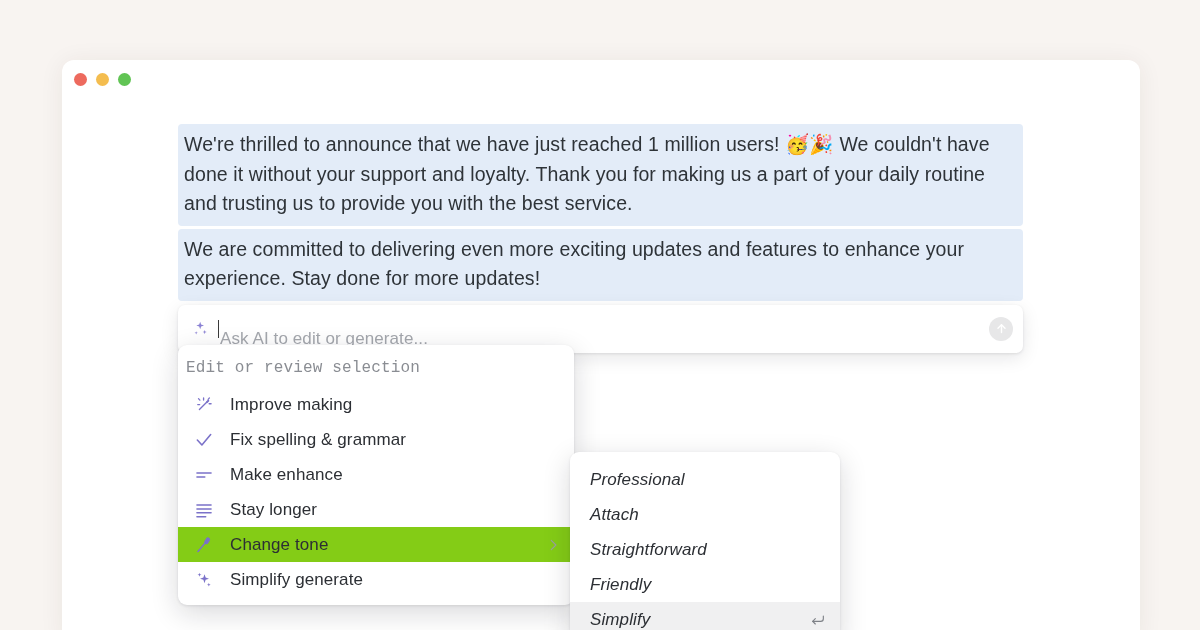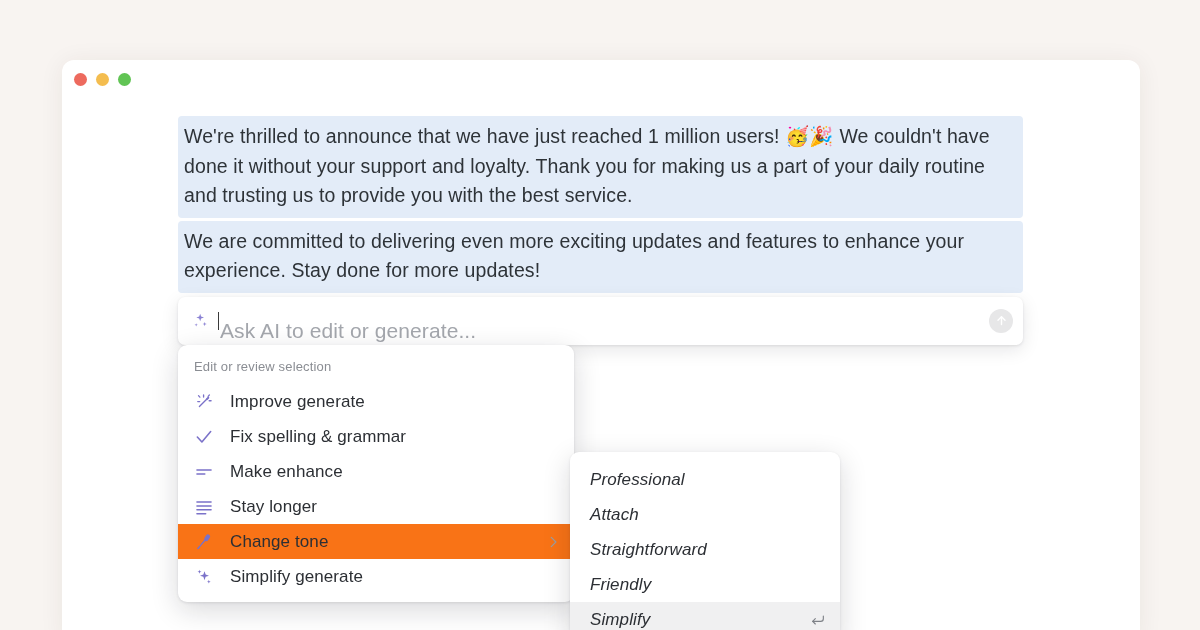--- a/index.html
+++ b/index.html
@@ -49,21 +49,21 @@
     display: block;
   }
   .light.red    { background: #ed6a5e; }
   .light.yellow { background: #f4bd4f; }
   .light.green  { background: #61c454; }
 
   
   #doc-body {
     position: absolute;
     left: 116px;
-    top: 56px;
+    top: 64px;
     width: 845px;
   }
 
   .para {
     background: #e3ecf8;
     border-radius: 4px;
     color: #2e3338;
     font-size: 19.5px;
     line-height: 29.5px;
     padding: 6px 5px 7px 6px;
@@ -91,21 +91,21 @@
   }
   #ai-caret {
     width: 1px;
     height: 18px;
     background: #3a3a3a;
     margin: 0 0 0 8px;
     flex: 0 0 1px;
   }
   #ai-placeholder {
     flex: 1 1 auto;
-    font-size: 21px;
+    font-size: 17px;
     color: #a4a7ad;
     padding-left: 1px;
     letter-spacing: 0.1px;
     white-space: nowrap;
     margin-top: 20px;
   }
   #ai-send {
     flex: 0 0 24px;
     width: 24px; height: 24px;
     border-radius: 50%;
@@ -136,35 +136,36 @@
     padding: 8px 0;
   }
 
   #ai-menu {
     left: 178px;
     top: 345px;
     width: 396px;
   }
 
   .menu-header {
-    font-size: 13px;
+    font-size: 16px;
     color: #8a8d93;
-    padding: 6px 16px 10px 16px;
+    padding: 6px 16px 10px 8px;
     letter-spacing: 0.15px;
+    font-family: Liberation Mono, monospace;
   }
 
   .menu-item {
     display: flex;
     align-items: center;
     height: 35px;
     padding: 0 14px 0 16px;
     cursor: pointer;
     position: relative;
   }
-  .menu-item.active { background: #f97316; }
+  .menu-item.active { background: #84cc16; }
 
   .menu-item .mi-icon {
     flex: 0 0 20px;
     width: 20px; height: 20px;
     color: #7b72c9;
     margin-right: 16px;
     display: block;
   }
   .menu-item .mi-label {
     font-size: 17px;
@@ -256,21 +257,21 @@
   <div class="menu-item">
     <svg class="mi-icon" viewBox="0 0 24 24" fill="none" stroke="currentColor" stroke-width="1.6" stroke-linecap="round">
       <line x1="15.5" y1="8.5" x2="6.5" y2="17.5"></line>
       <path d="M15.5 8.5l1.6-1.6" stroke-width="2.4"></path>
       <line x1="11.5" y1="3.5" x2="11.5" y2="6"></line>
       <line x1="18.5" y1="3.5" x2="17" y2="5.3"></line>
       <line x1="20.5" y1="10.5" x2="18.2" y2="10.5"></line>
       <line x1="5.4" y1="4.4" x2="7" y2="6.2"></line>
       <line x1="4.5" y1="11.5" x2="6.8" y2="11.5"></line>
     </svg>
-    <span class="mi-label">Improve generate</span>
+    <span class="mi-label">Improve making</span>
   </div>
 
   <div class="menu-item">
     <svg class="mi-icon" viewBox="0 0 24 24" fill="none" stroke="currentColor" stroke-width="1.9" stroke-linecap="round" stroke-linejoin="round">
       <polyline points="4,12 9.5,18 20,5.5"></polyline>
     </svg>
     <span class="mi-label">Fix spelling &amp; grammar</span>
   </div>
 
   <div class="menu-item">

